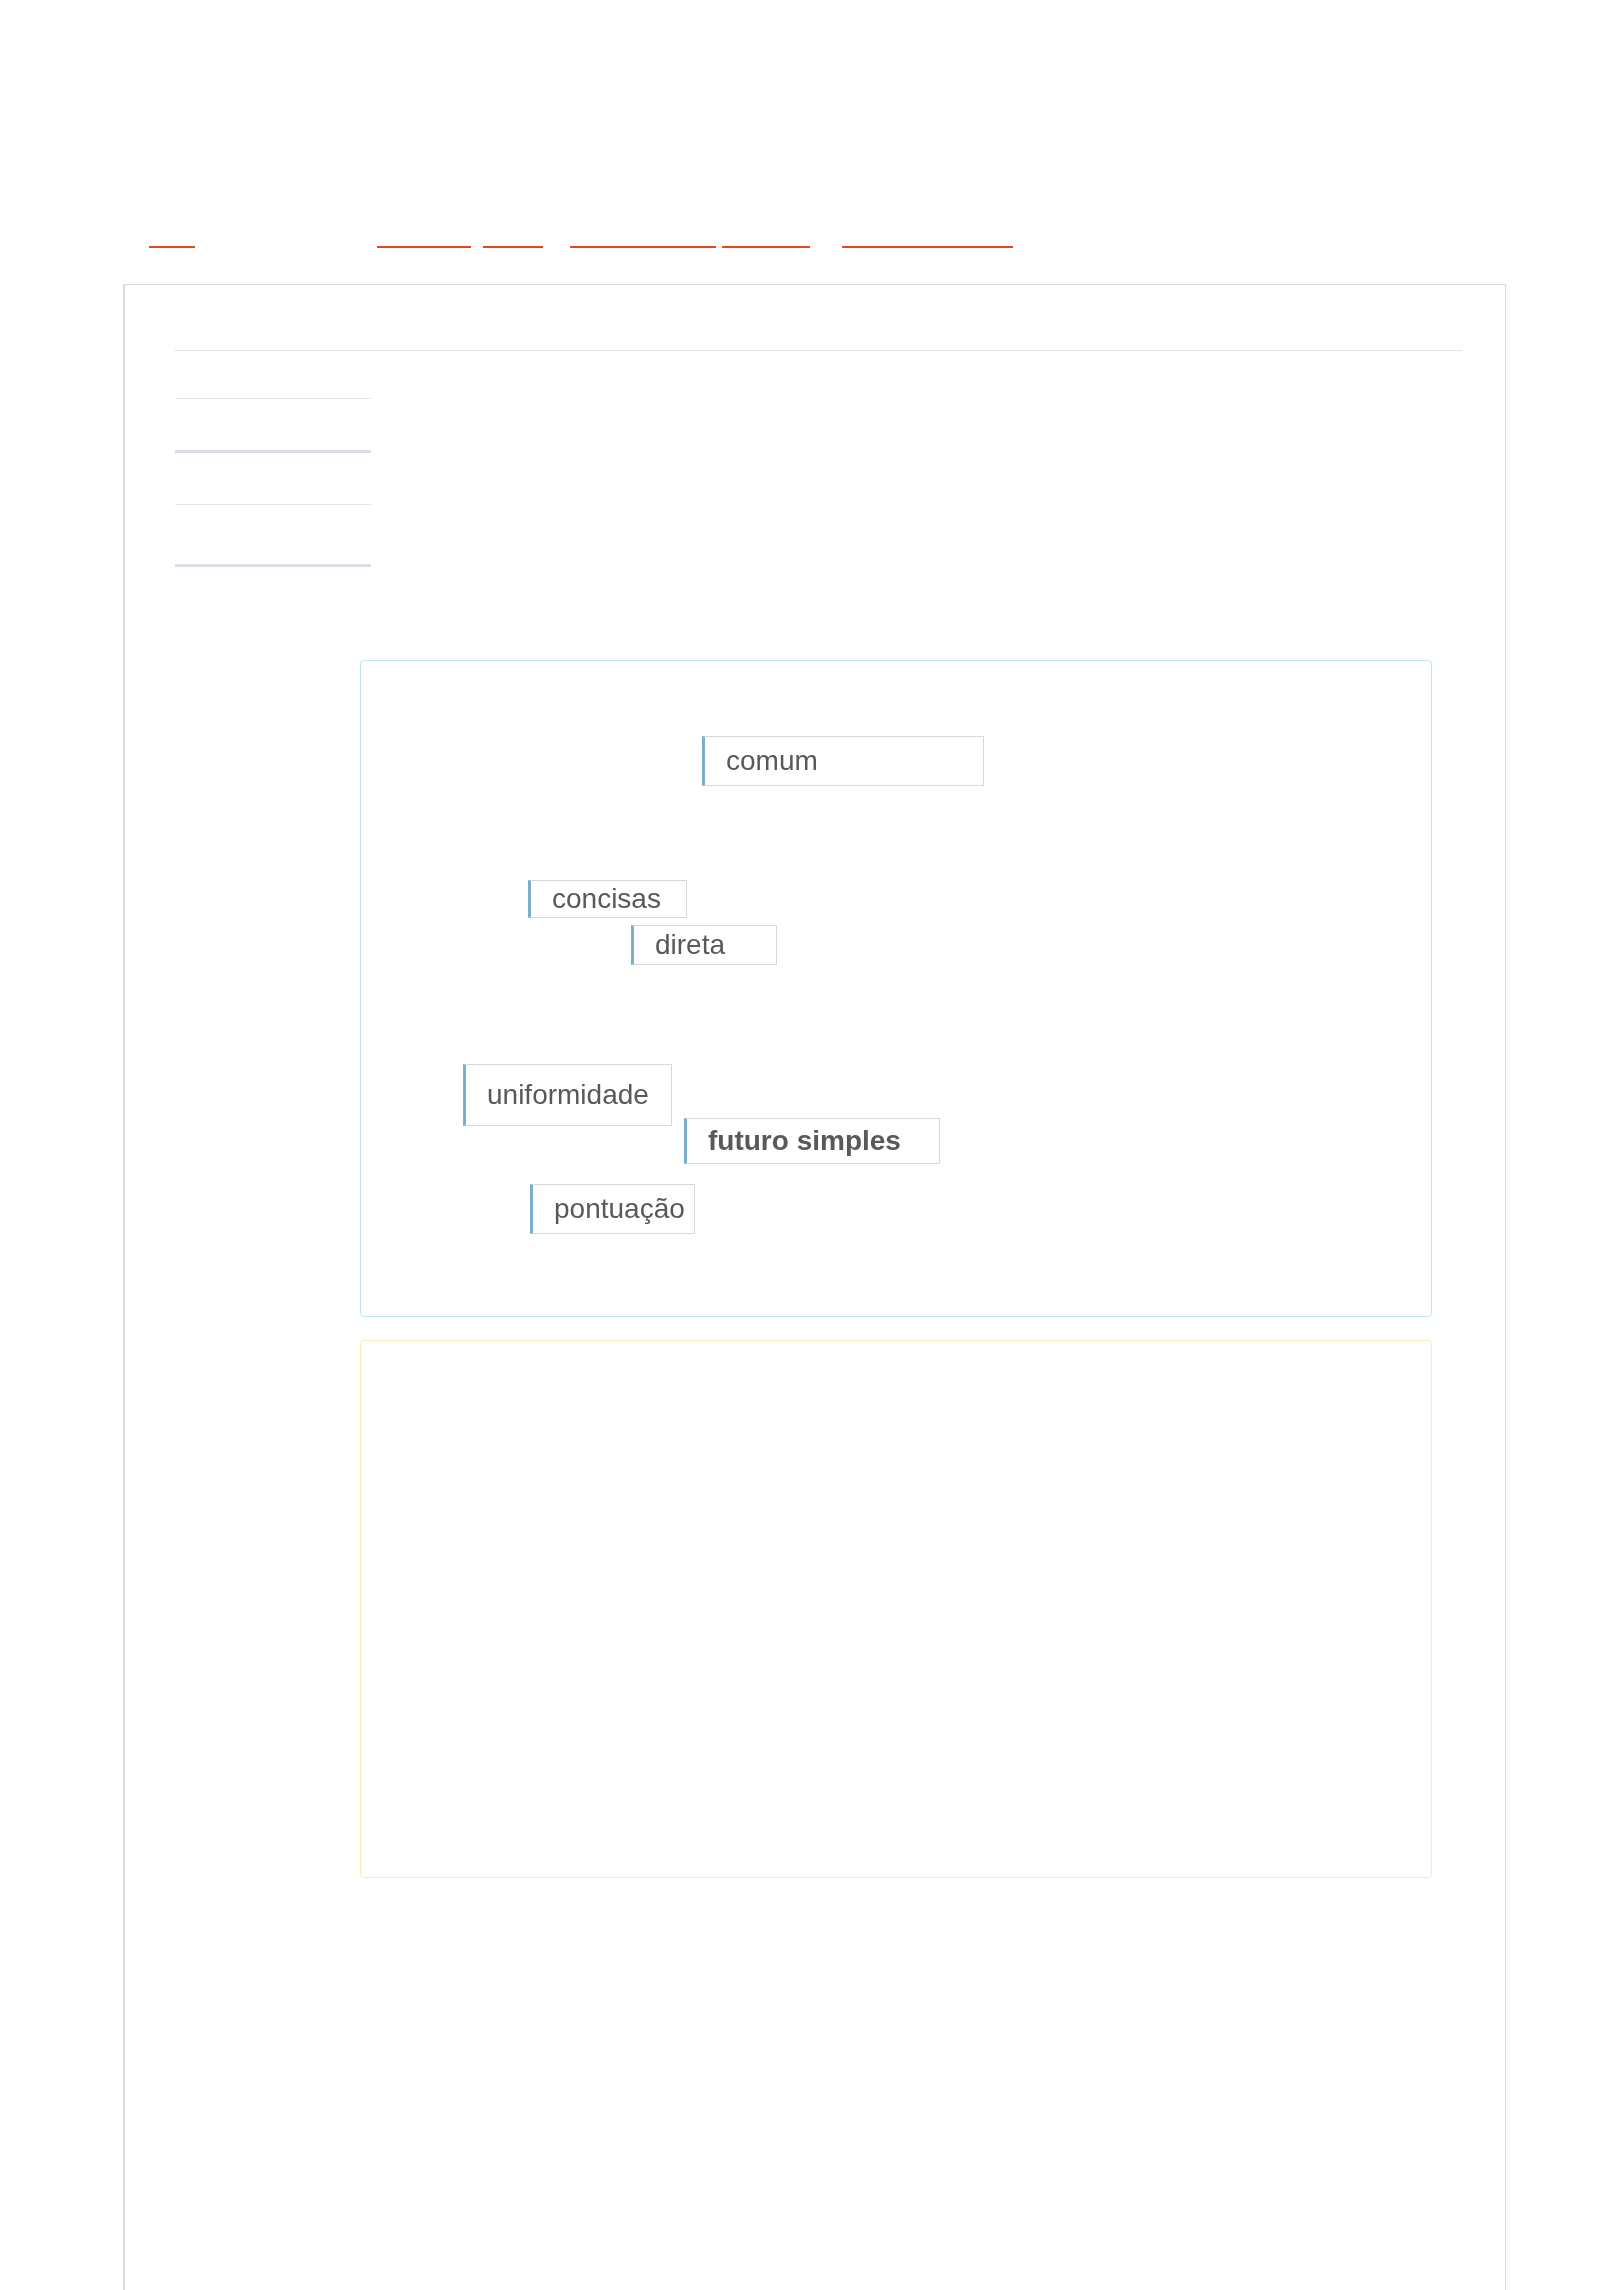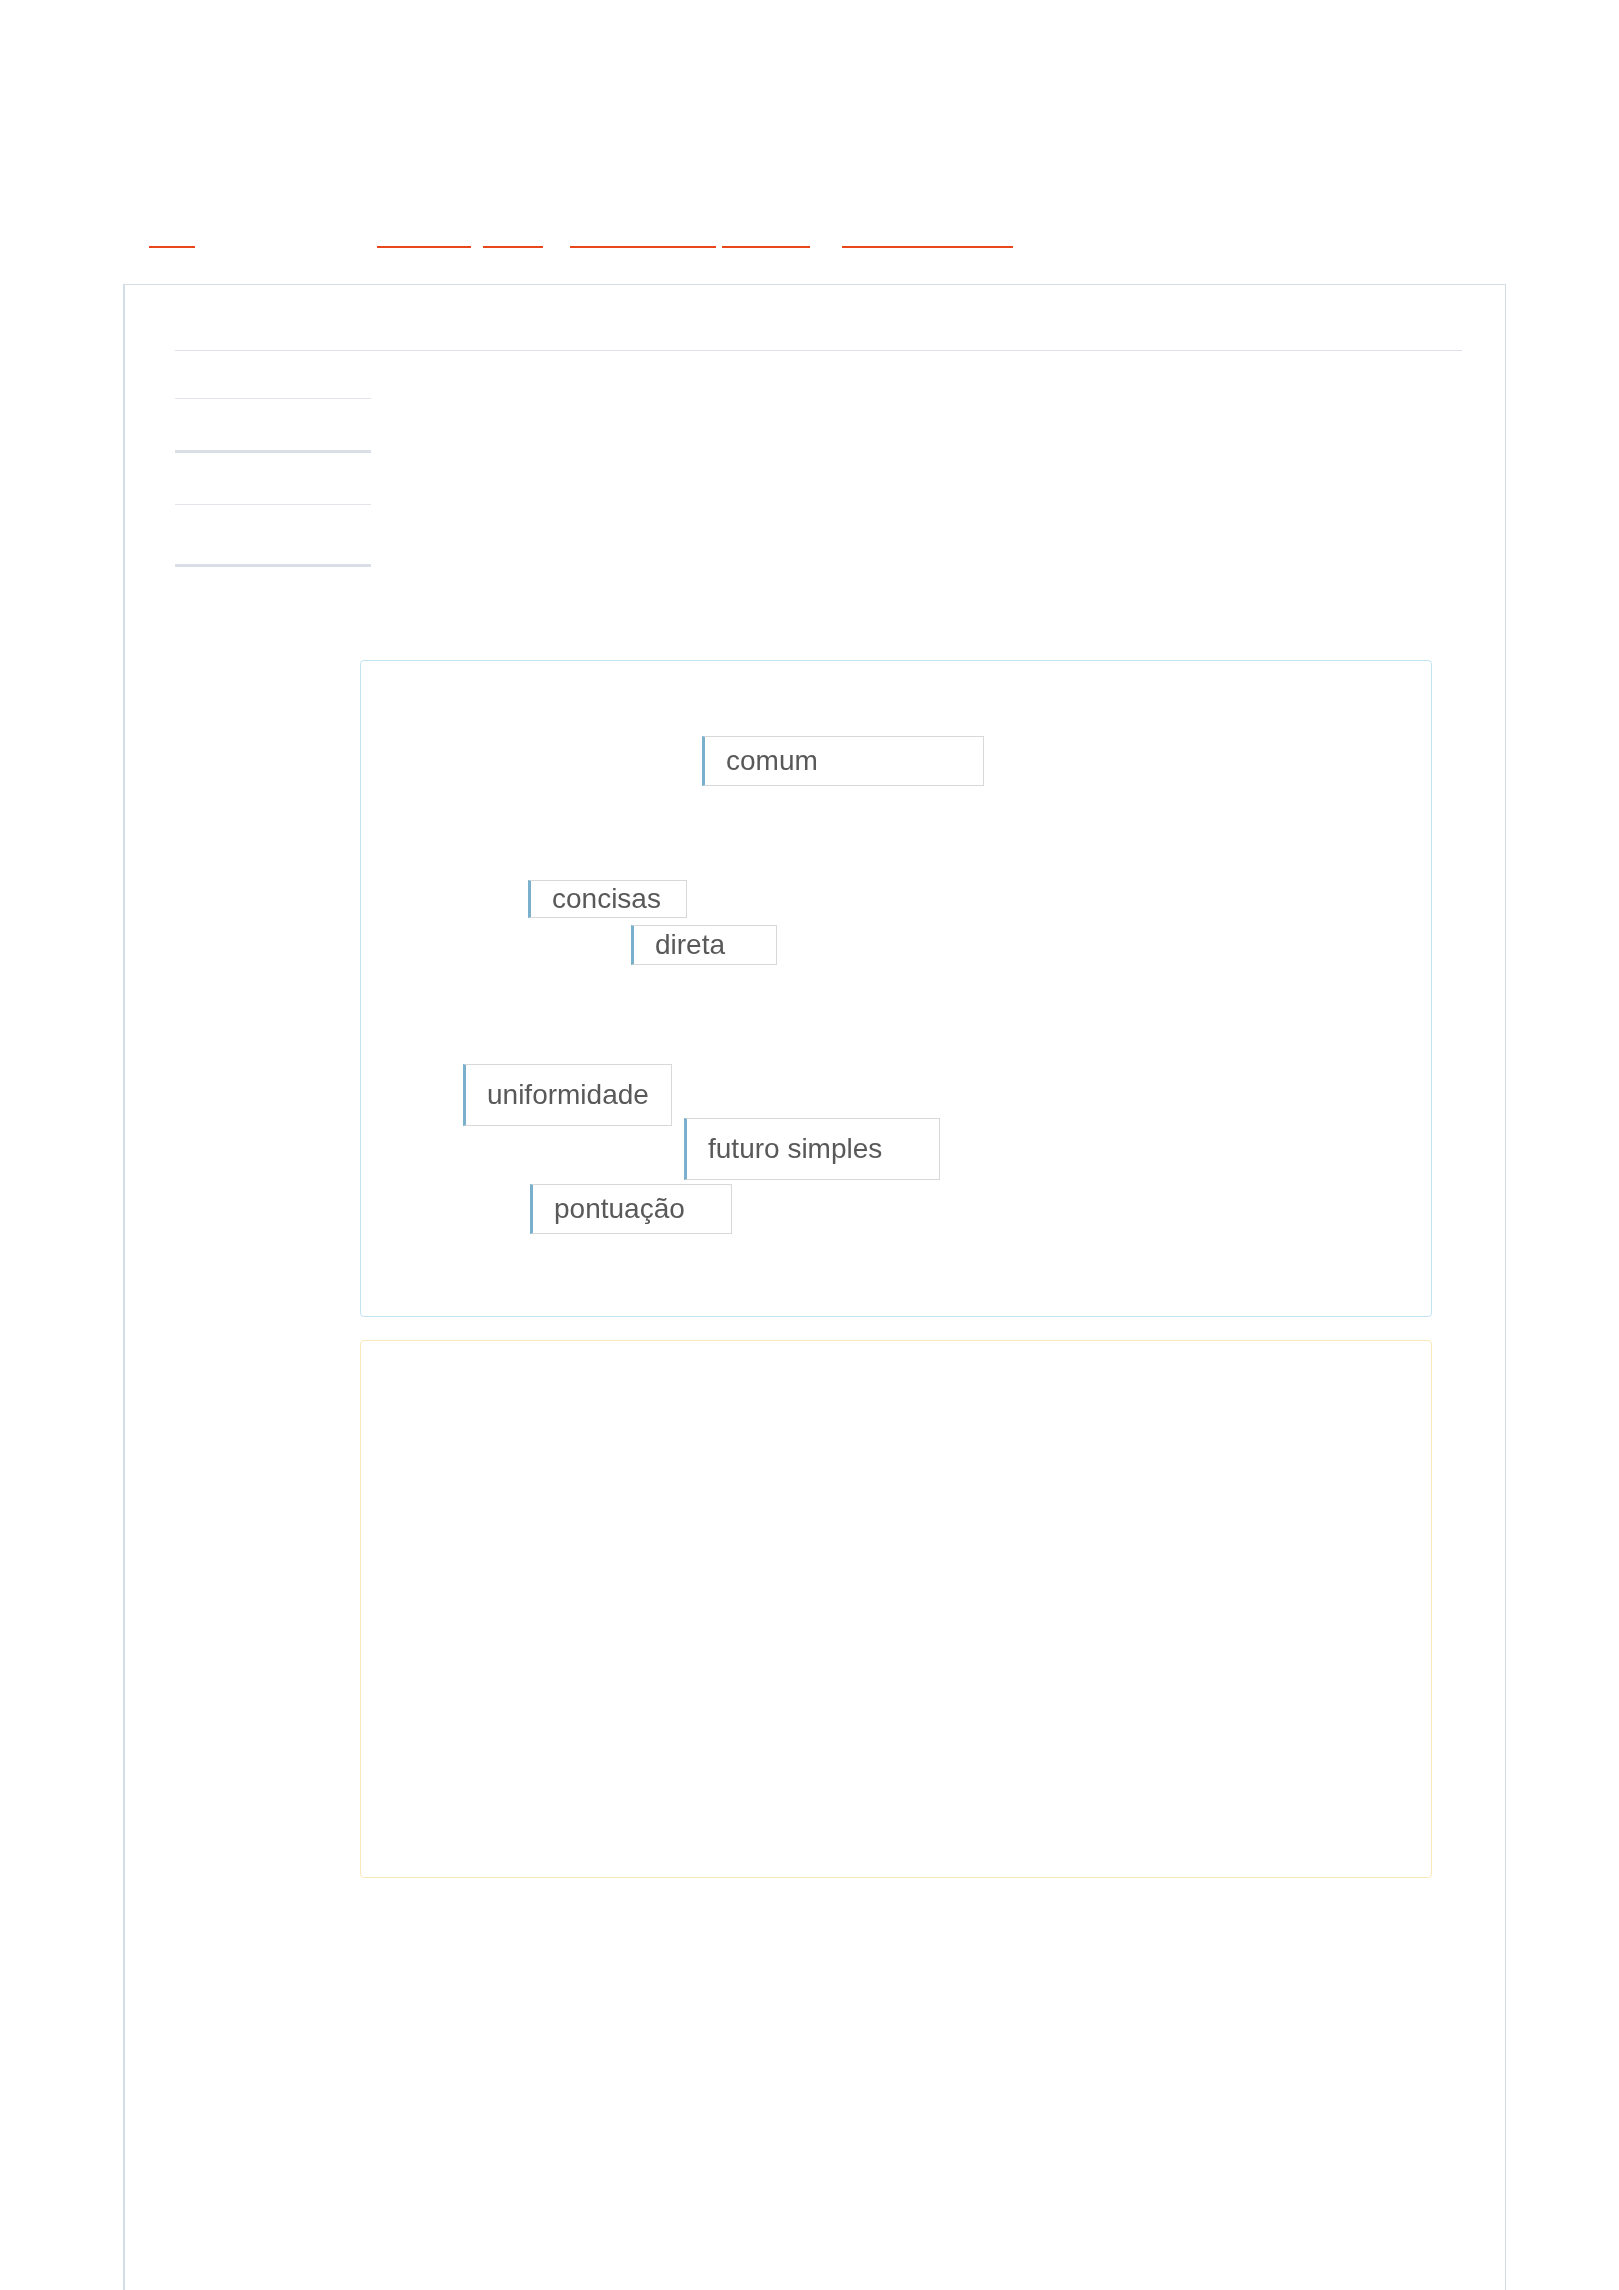--- a/index.html
+++ b/index.html
@@ -129,20 +129,20 @@
   <div class="skeleton-line thin" style="top: 113px; width: 196px;"></div>
   <div class="skeleton-line thick" style="top: 165px; width: 196px;"></div>
   <div class="skeleton-line thin" style="top: 219px; width: 196px;"></div>
   <div class="skeleton-line thick" style="top: 279px; width: 196px;"></div>
 
   <section class="drop-zone drop-zone--source">
     <div class="word-chip" style="left: 341px; top: 75px; width: 282px; height: 50px;">comum</div>
     <div class="word-chip" style="left: 167px; top: 219px; width: 159px; height: 38px;">concisas</div>
     <div class="word-chip" style="left: 270px; top: 264px; width: 146px; height: 40px;">direta</div>
     <div class="word-chip" style="left: 102px; top: 403px; width: 209px; height: 62px;">uniformidade</div>
-    <div class="word-chip" style="left: 323px; top: 457px; width: 256px; height: 62px;">futuro simples</div>
-    <div class="word-chip" style="left: 169px; top: 523px; width: 202px; height: 50px;">pontuação</div>
+    <div class="word-chip" style="left: 323px; top: 457px; width: 256px; height: 46px; font-weight: bold;">futuro simples</div>
+    <div class="word-chip" style="left: 169px; top: 523px; width: 165px; height: 50px;">pontuação</div>
   </section>
 
   <section class="drop-zone drop-zone--target"></section>
 
 </main>
 
 
 </body></html>

